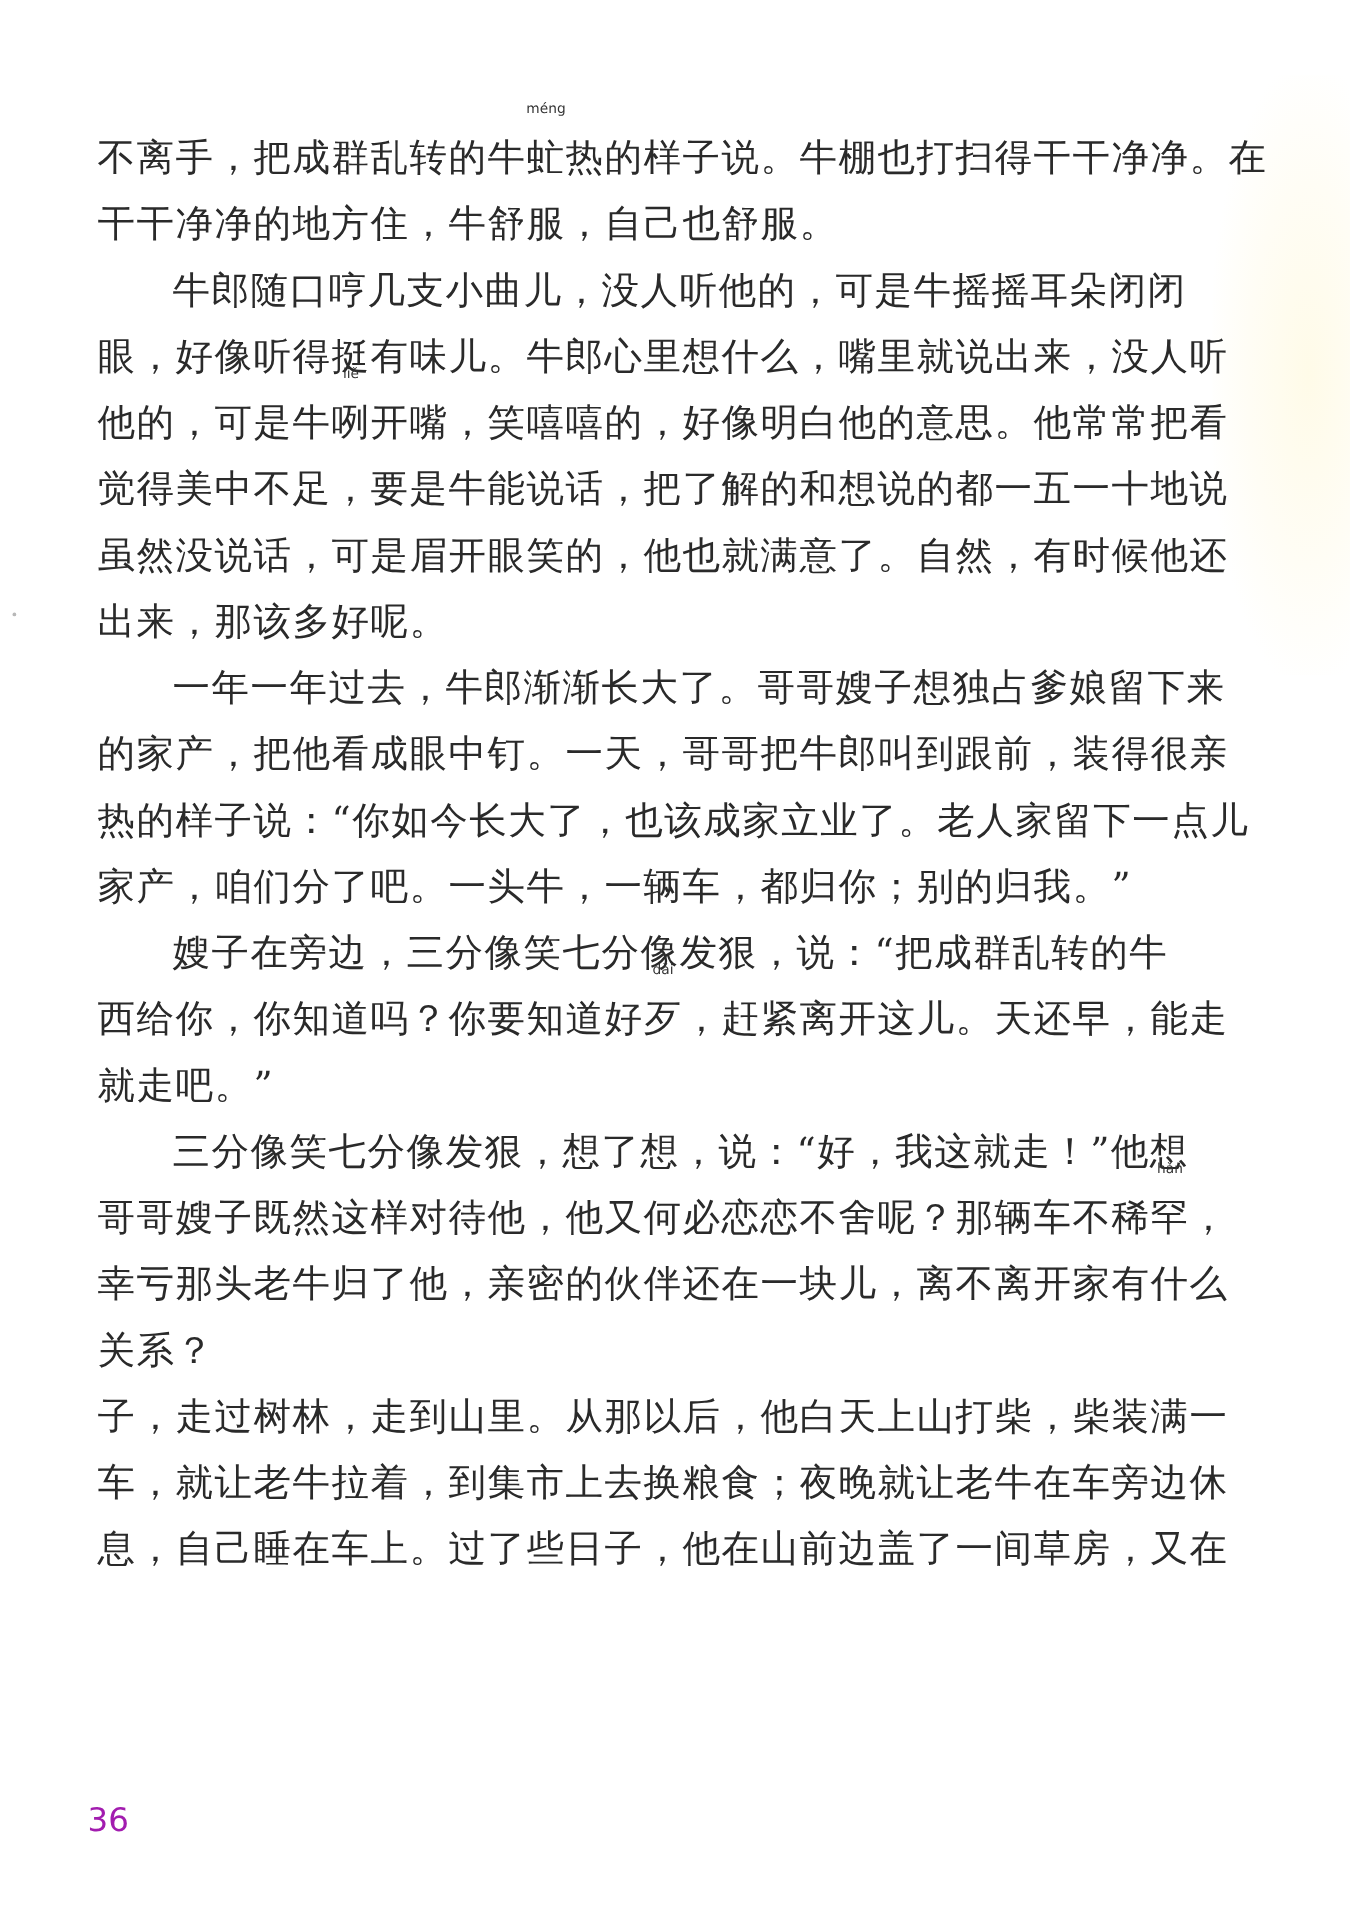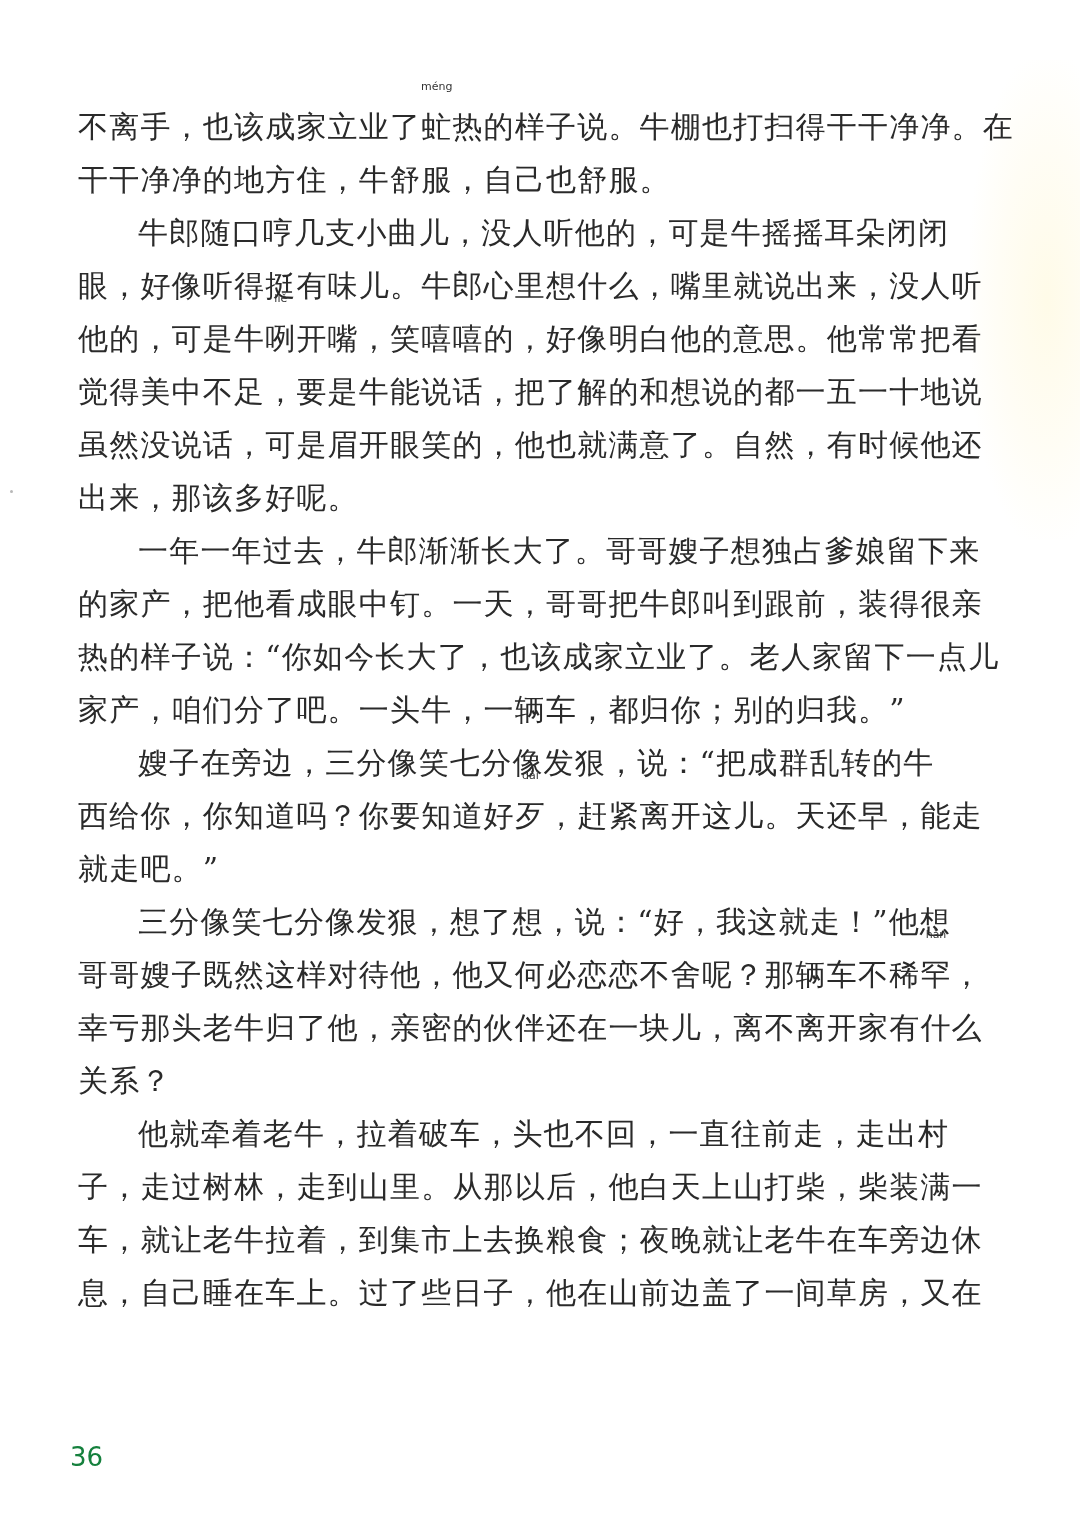--- a/index.html
+++ b/index.html
@@ -63,32 +63,32 @@
       letter-spacing: 0;
       color: #333;
       white-space: nowrap;
     }
     .page-number {
       position: absolute;
       left: 70px;
       top: 1442px;
       font-family: "DejaVu Sans", "Liberation Sans", sans-serif;
       font-size: 26px;
-      color: #15803d;
+      color: #a21caf;
     }
   </style>
 </head>
 <body>
 
 <div class="page-tint"></div>
 <div class="speck"></div>
 
 <div class="text-block" id="text-block">
     <div>
-      <div class="line"><span>不离手，也该成家立业了</span><span class="ruby"><span class="py">méng</span><span>虻</span></span><span>热的样子说。牛棚也打扫得干干净净。在</span></div>
+      <div class="line"><span>不离手，把成群乱转的牛</span><span class="ruby"><span class="py">méng</span><span>虻</span></span><span>热的样子说。牛棚也打扫得干干净净。在</span></div>
       <div class="line"><span>干干净净的地方住，牛舒服，自己也舒服。</span></div>
     </div>
     <div>
       <div class="line indent"><span>牛郎随口哼几支小曲儿，没人听他的，可是牛摇摇耳朵闭闭</span></div>
       <div class="line"><span>眼，好像听得挺有味儿。牛郎心里想什么，嘴里就说出来，没人听</span></div>
       <div class="line"><span>他的，可是牛</span><span class="ruby"><span class="py">liě</span><span>咧</span></span><span>开嘴，笑嘻嘻的，好像明白他的意思。他常常把看</span></div>
       <div class="line"><span>觉得美中不足，要是牛能说话，把了解的和想说的都一五一十地说</span></div>
       <div class="line"><span>虽然没说话，可是眉开眼笑的，他也就满意了。自然，有时候他还</span></div>
       <div class="line"><span>出来，那该多好呢。</span></div>
     </div>
@@ -103,20 +103,19 @@
       <div class="line"><span>西给你，你知道吗？你要知道好</span><span class="ruby"><span class="py">dǎi</span><span>歹</span></span><span>，赶紧离开这儿。天还早，能走</span></div>
       <div class="line"><span>就走吧。”</span></div>
     </div>
     <div>
       <div class="line indent"><span>三分像笑七分像发狠，想了想，说：“好，我这就走！”他想</span></div>
       <div class="line"><span>哥哥嫂子既然这样对待他，他又何必恋恋不舍呢？那辆车不稀</span><span class="ruby"><span class="py">hǎn</span><span>罕</span></span><span>，</span></div>
       <div class="line"><span>幸亏那头老牛归了他，亲密的伙伴还在一块儿，离不离开家有什么</span></div>
       <div class="line"><span>关系？</span></div>
     </div>
     <div>
-      <div class="line indent"><span>他就牵着老牛，拉着破车，头也不回，一直往前走，走出村</span></div>
       <div class="line"><span>子，走过树林，走到山里。从那以后，他白天上山打柴，柴装满一</span></div>
       <div class="line"><span>车，就让老牛拉着，到集市上去换粮食；夜晚就让老牛在车旁边休</span></div>
       <div class="line"><span>息，自己睡在车上。过了些日子，他在山前边盖了一间草房，又在</span></div>
     </div>
   </div>
 
 <div class="page-number">36</div>
 
 </body></html>

